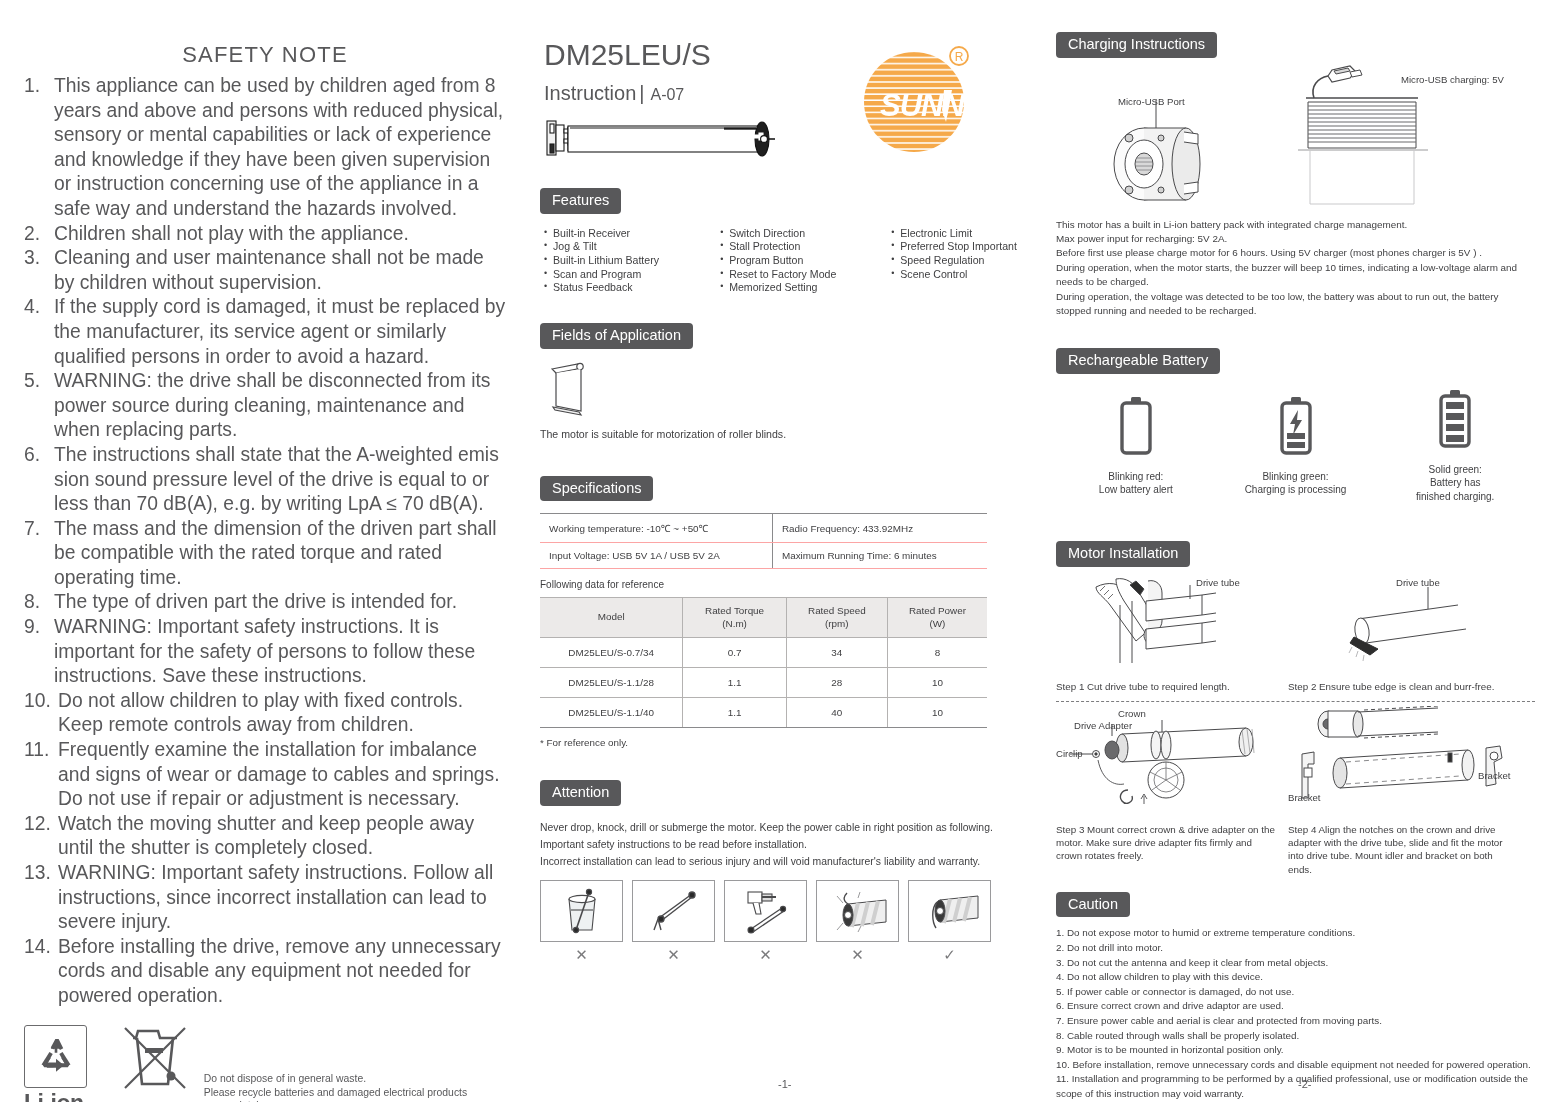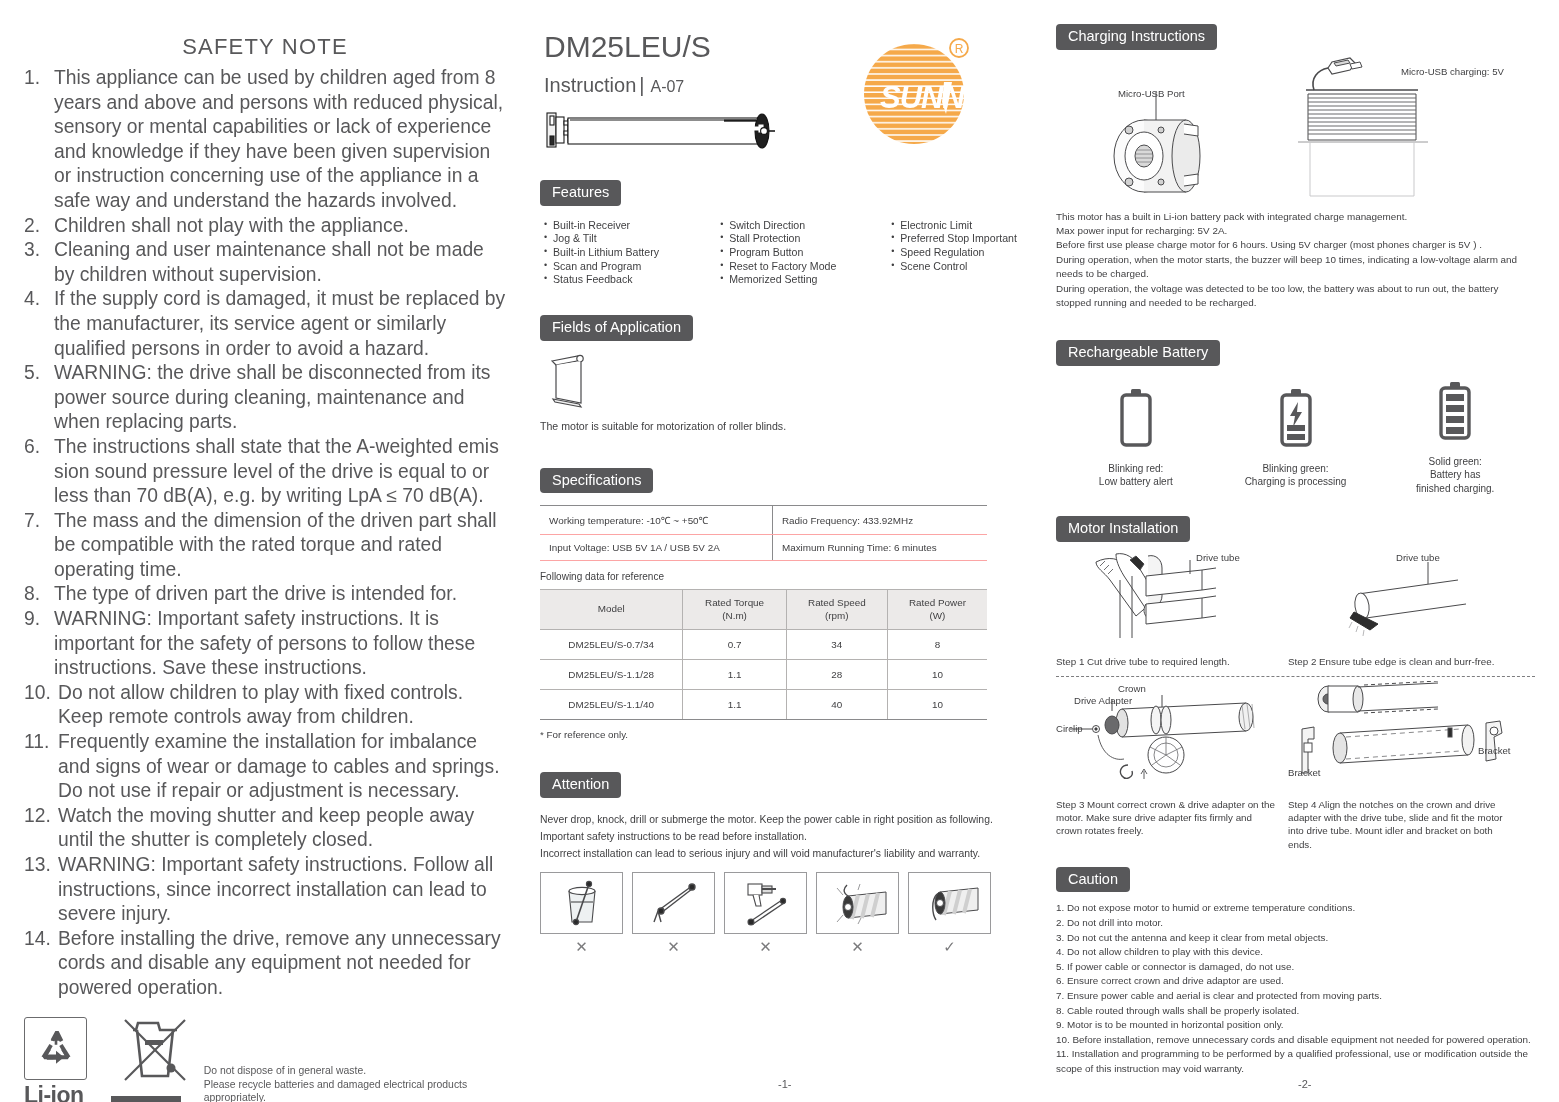--- a/index.html
+++ b/index.html
@@ -11,21 +11,21 @@
     width: 1559px; height: 1102px;
     font-family: "Liberation Sans", sans-serif;
     color: #58585a;
     position: relative;
     overflow: hidden;
   }
   .page {
     position: absolute;
     inset: 0;
     display: flex;
-    padding: 14px 14px 8px 14px;
+    padding: 22px 14px 8px 14px;
     border-radius: 7px;
   }
 
   
   .col { position: relative; }
   .col-left   { width: 520px; padding: 10px 14px 0 10px; }
   .col-mid    { width: 520px; padding: 10px 14px 0 20px; }
   .col-right  { width: 505px; padding: 10px 10px 0 16px; }
 
   
@@ -650,21 +650,21 @@
           </svg>
           <div class="batt-cap">
             <div>Solid green:</div>
             <div>Battery has</div>
             <div>finished charging.</div>
           </div>
         </div>
       </div>
     </div>
 
-    <div style="margin-top:21px">
+    <div style="margin-top:38px">
       <span class="badge">Motor Installation</span>
 
       <div class="inst-row">
         <div class="inst-half">
           <svg width="200" height="100" viewBox="0 0 200 100" style="margin-left:30px">
             <g stroke="#4a4a4c" fill="none" stroke-width="1">
               <path d="M10 16 C22 10 34 12 40 20 L64 58 L50 70 L24 34 C18 26 10 22 10 16 Z" fill="#fff"></path>
               <path d="M30 8 C40 6 48 12 52 20 L74 56 L62 66 L38 30 C32 20 30 14 30 8 Z" fill="#fff"></path>
               <path d="M44 14 L50 10 L58 18 L54 24 Z" fill="#2d2d2d"></path>
               <path d="M62 10 C70 8 76 14 76 22 L76 50 C76 58 68 62 62 58" fill="#f4f4f4"></path>

